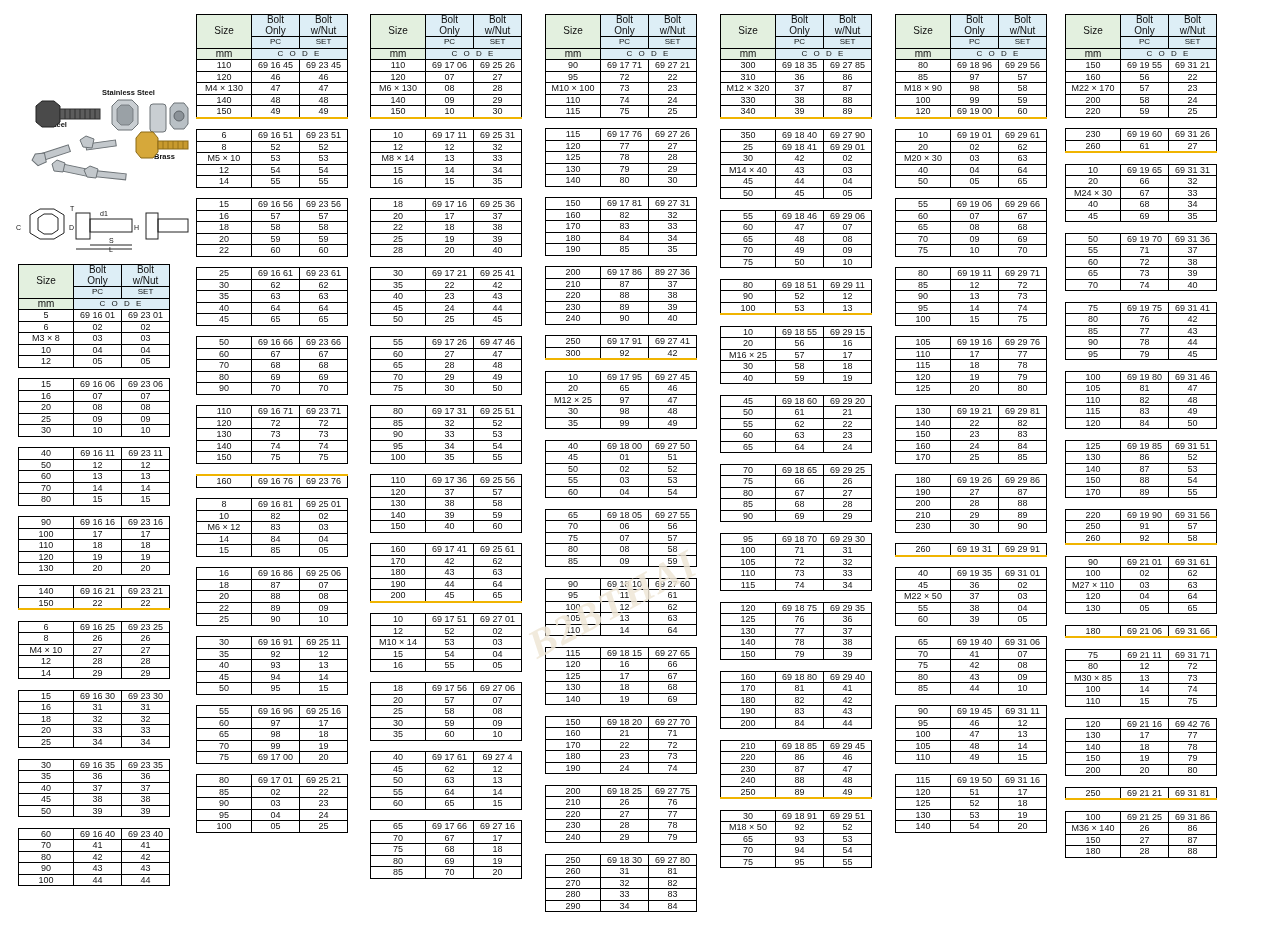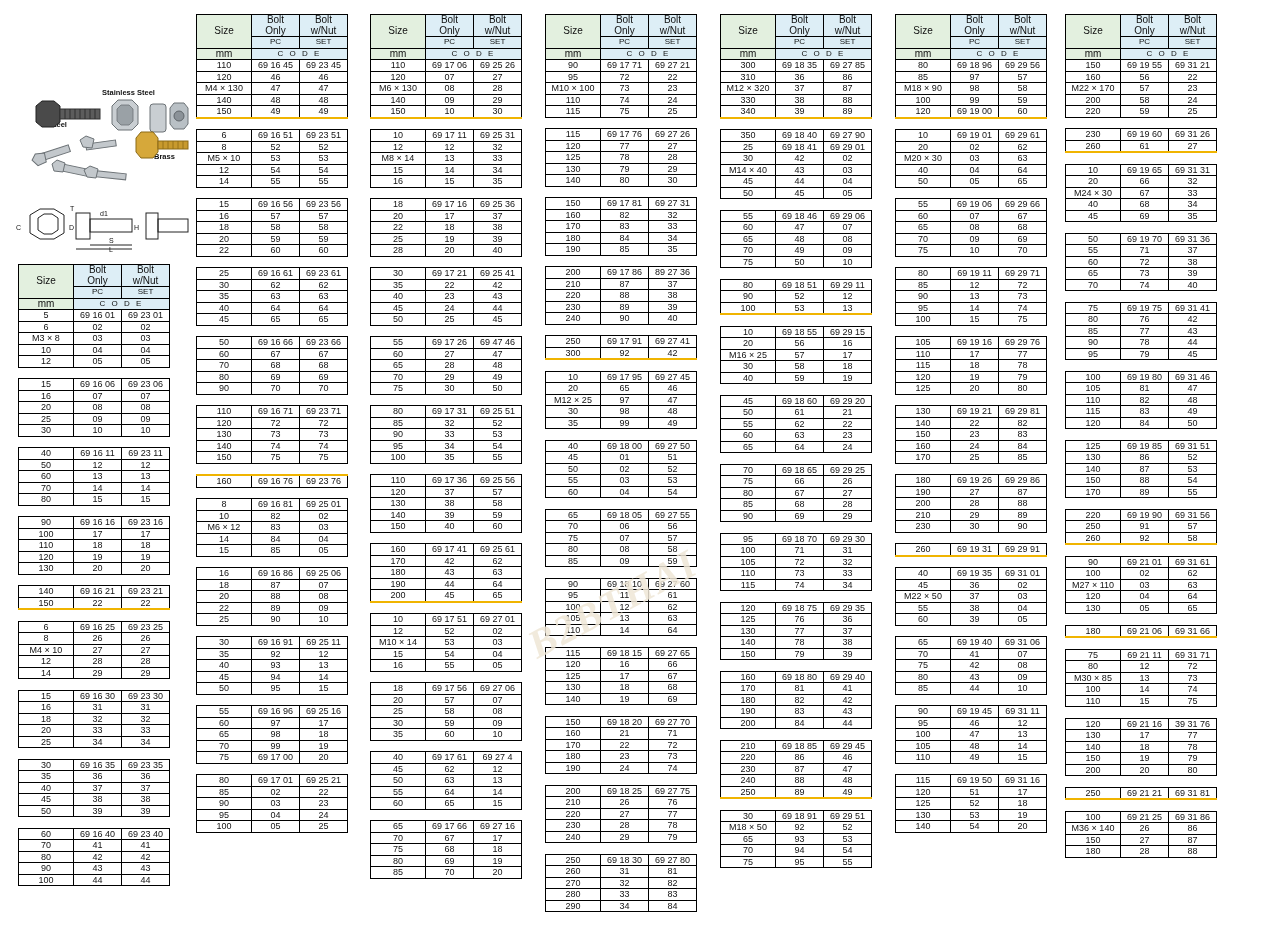--- a/index.html
+++ b/index.html
@@ -2524,21 +2524,21 @@
             <td class="cd">75</td>
           </tr>
           <tr>
             <td class="blank"></td>
             <td class="blank"></td>
             <td class="blank"></td>
           </tr>
           <tr>
             <td class="sz">120</td>
             <td class="cd">69 21 16</td>
-            <td class="cd">39 31 76</td>
+            <td class="cd">69 42 76</td>
           </tr>
           <tr>
             <td class="sz">130</td>
             <td class="cd">17</td>
             <td class="cd">77</td>
           </tr>
           <tr>
             <td class="sz">140</td>
             <td class="cd">18</td>
             <td class="cd">78</td>

